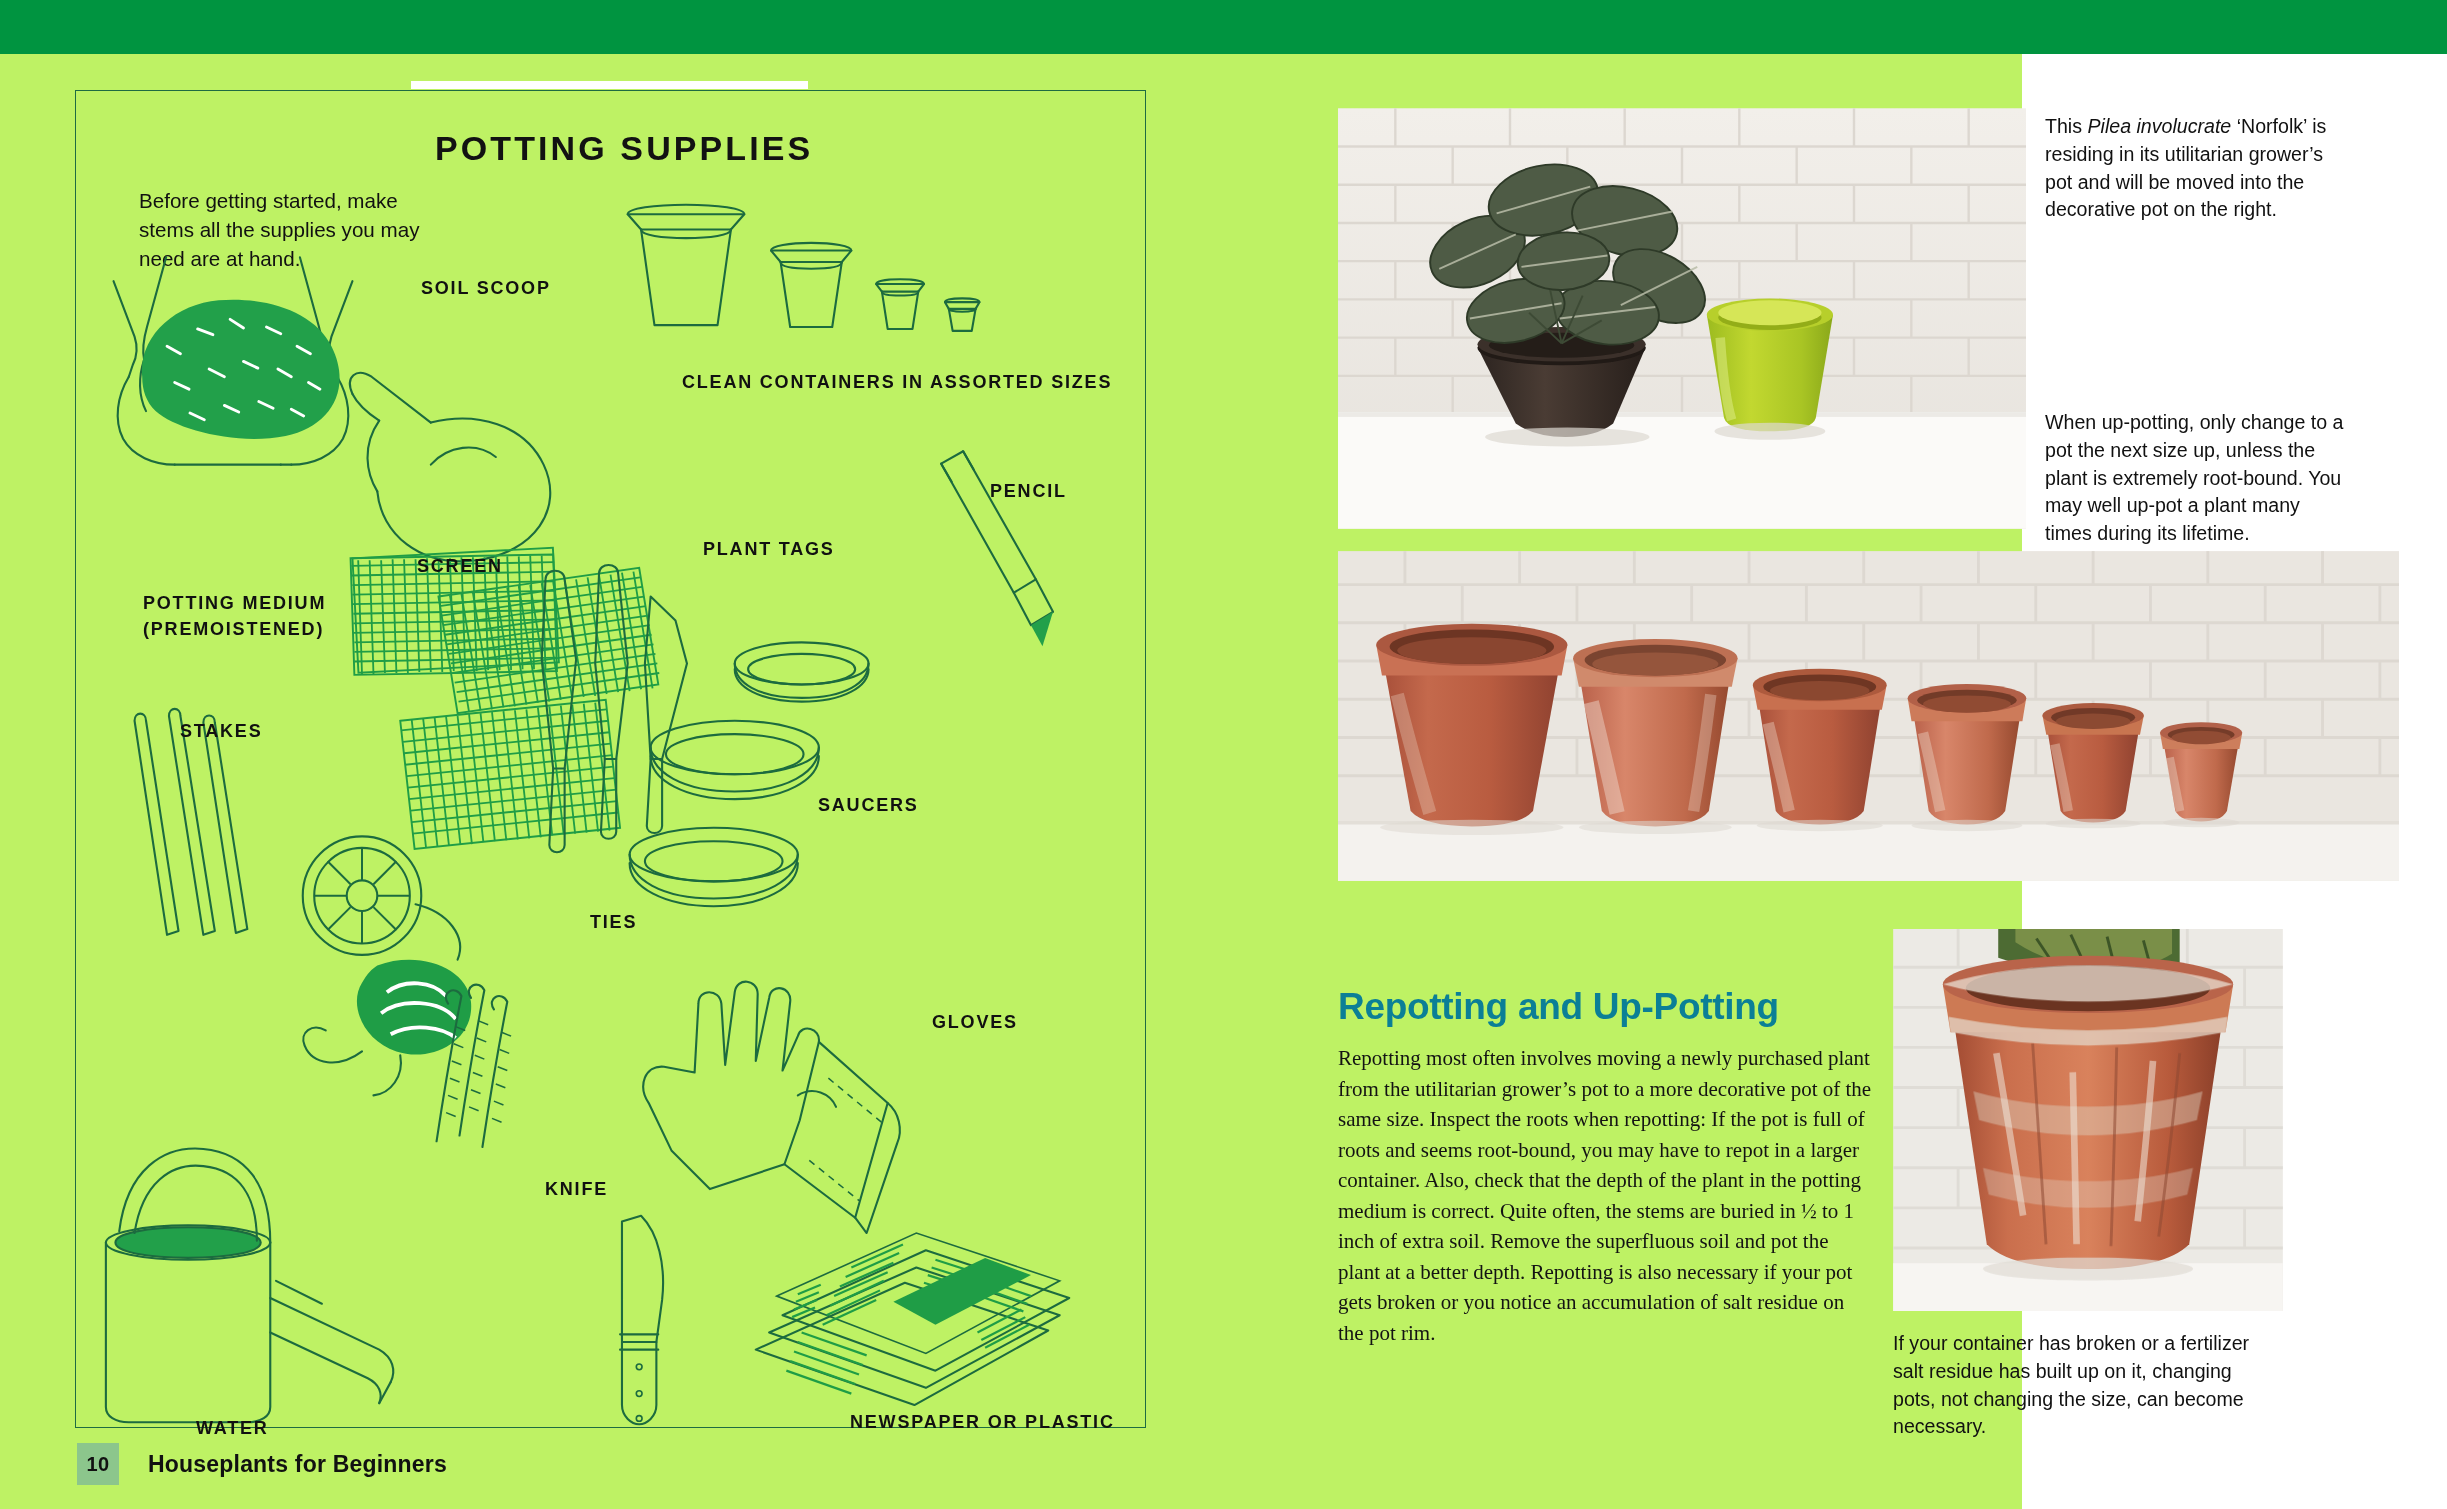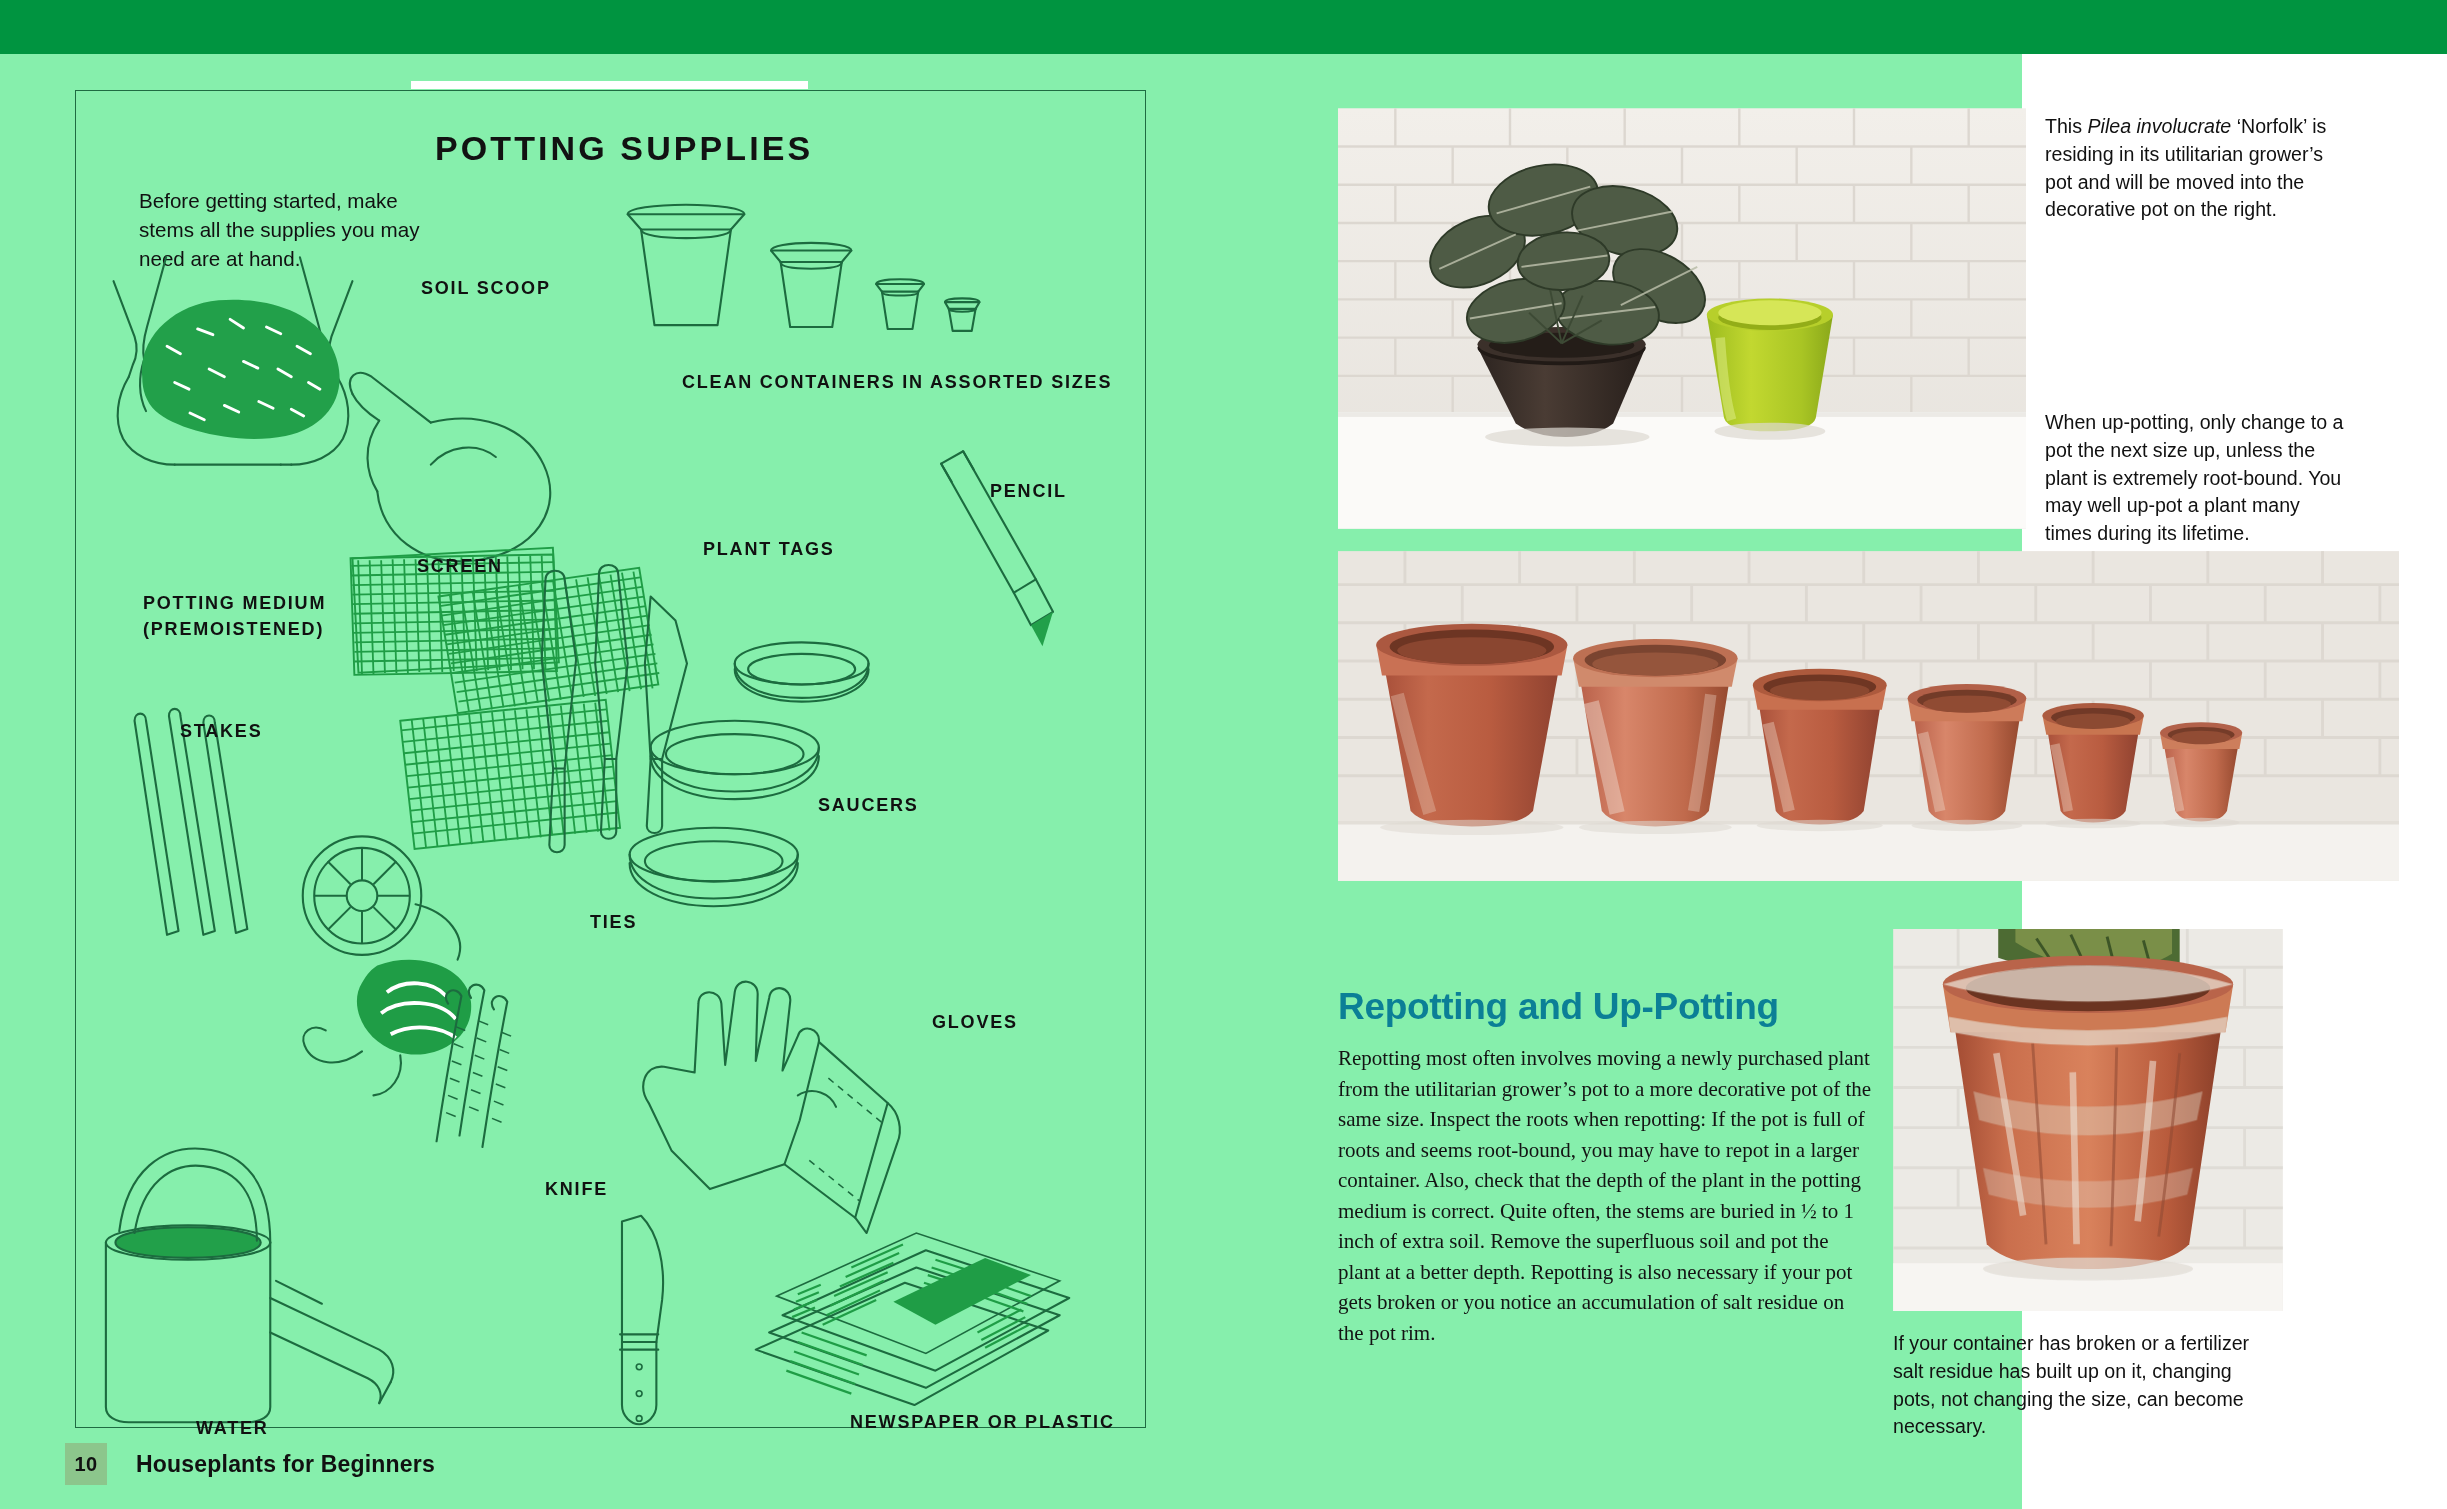--- a/index.html
+++ b/index.html
@@ -3,21 +3,21 @@
 <meta charset="utf-8">
 <style>
   * { box-sizing: border-box; margin: 0; padding: 0; }
   html, body {
     width: 2447px; height: 1509px;
     background: #ffffff;
     font-family: "Liberation Sans", sans-serif;
     overflow: hidden;
   }
 
-  #spread { position: relative; width: 2022px; height: 1509px; background: #86efac; }
+  #spread { position: relative; width: 2022px; height: 1509px; background: #bef264; }
 
   
   .top-bar {
     position: absolute; left: 0; top: 0;
     width: 2447px; height: 54px;
     background: #009440;
   }
 
   
   .left-page { position: absolute; left: 0; top: 54px; width: 1319px; height: 1456px; }
@@ -109,21 +109,21 @@
     left: 19px; top: 989px;
     width: 535px;
     font-family: "Liberation Serif", serif;
     font-size: 21px; line-height: 1.455;
     color: #131313;
     text-align: left;
   }
 
   
   .footer { position: absolute; bottom: 0; height: 92px; }
-  .footer-left { left: 0; width: 1319px; }
+  .footer-left { left: 12px; width: 1319px; }
 
   .pagebox {
     position: absolute;
     width: 42px; height: 42px;
     background: #8cc68c;
     color: #111;
     font-size: 20px; font-weight: 700;
     display: flex; align-items: center; justify-content: center;
     letter-spacing: 0.5px;
   }

